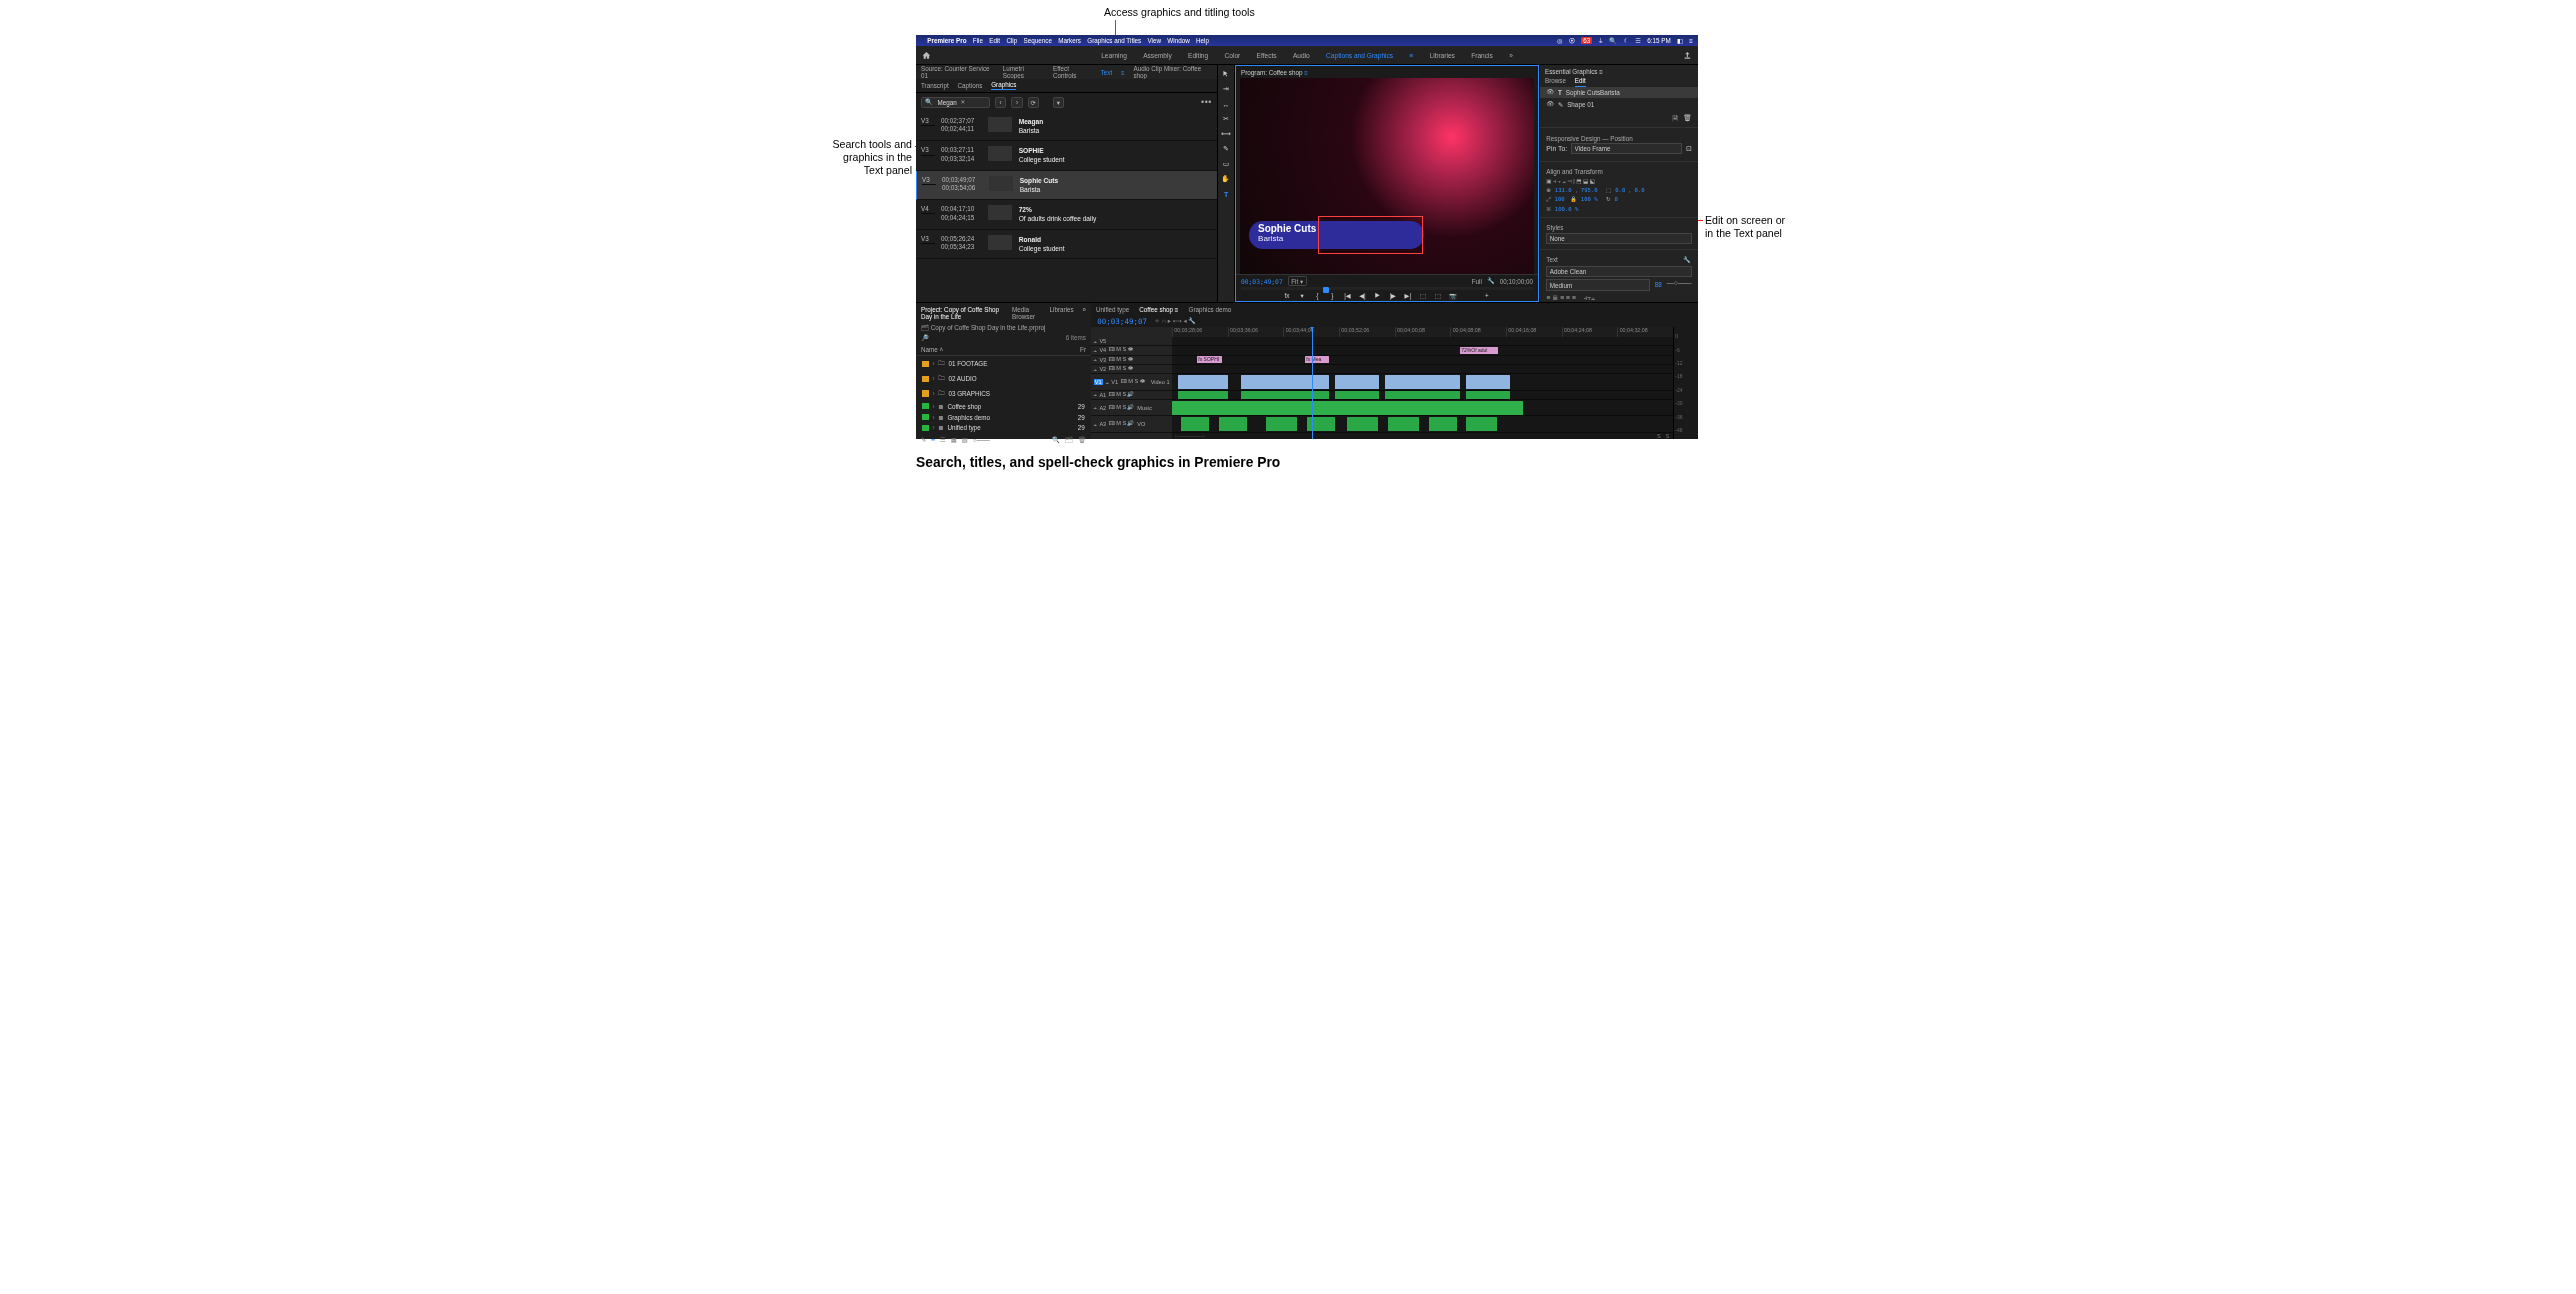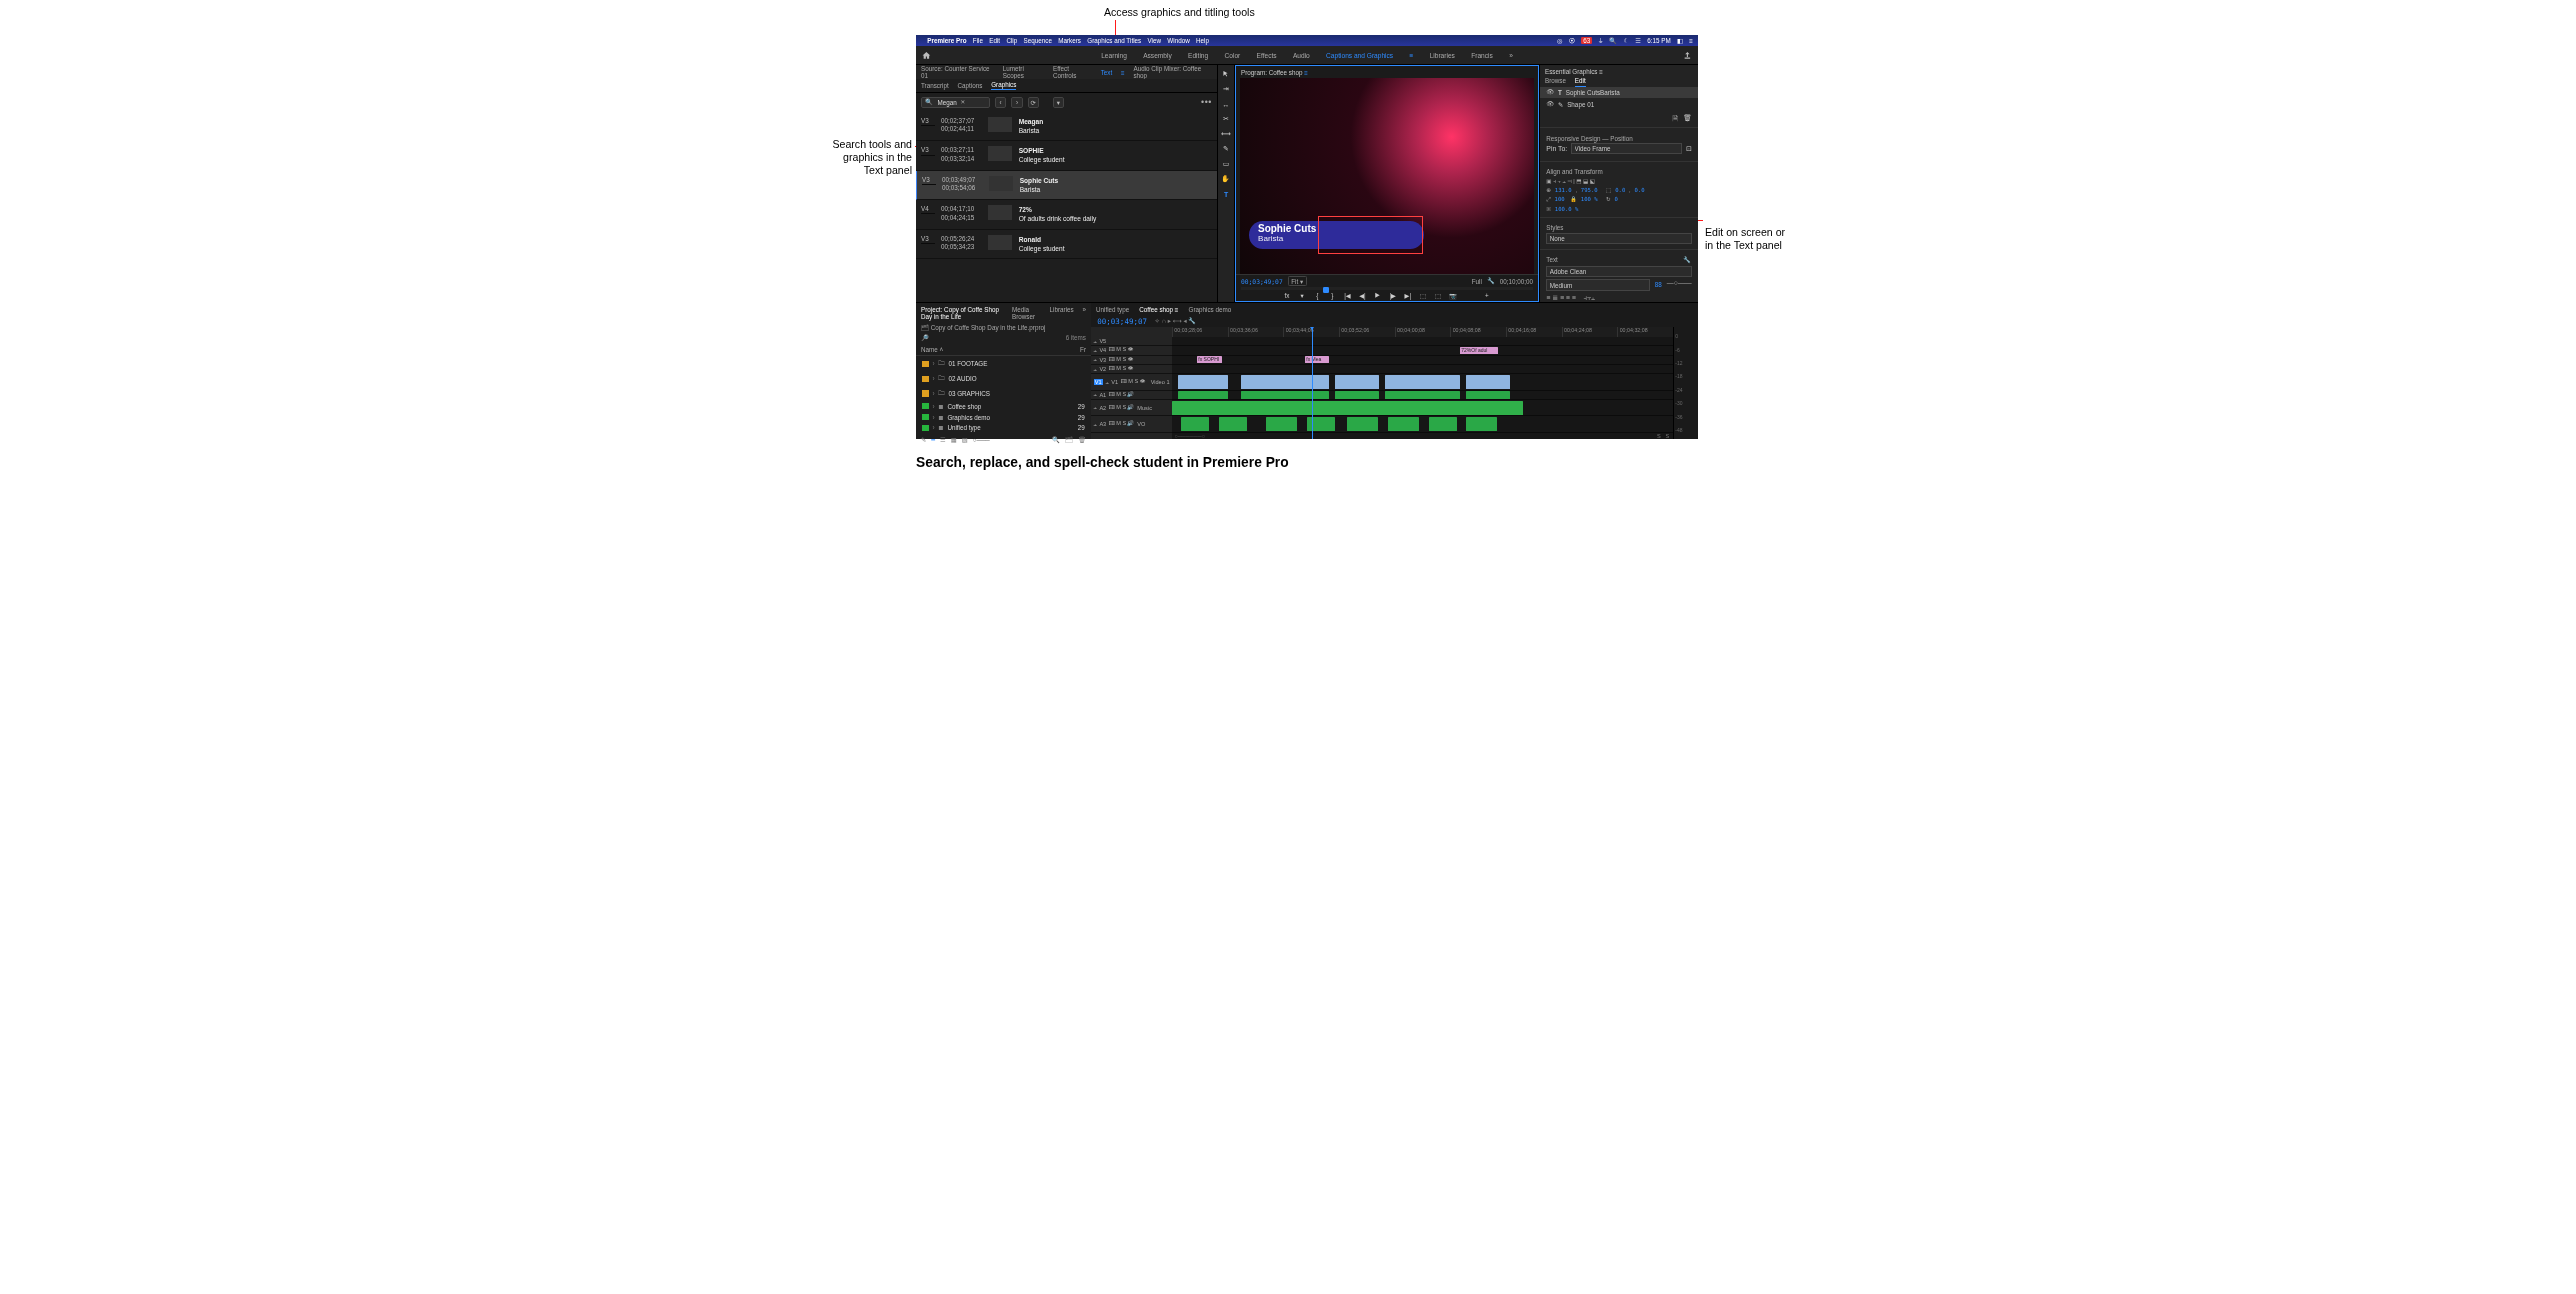--- a/index.html
+++ b/index.html
@@ -2,21 +2,21 @@
 <html style="font-size:10px"><head>
 <meta charset="utf-8">
 <style>
 * { box-sizing: border-box; margin: 0; padding: 0; }
 html, body { width:100%; height:100%; font-family:"Myriad Pro","Segoe UI",Arial,sans-serif; background:#fff; color:#000; }
 .stage { width:944px; height:476px; position:relative; margin:0 auto; background:#fff; }
 
 .annot { position:absolute; font-size:10.6px; color:#000; line-height:1.25; }
 .annot-top { left:288px; top:6.3px; }
 .annot-left { left:15px; top:138px; text-align:right; width:81px; }
-.annot-right { left:889px; top:226px; width:81px; }
+.annot-right { left:889px; top:214px; width:81px; }
 .caption { left:100px; top:454px; font-size:13.8px; font-weight:700; }
 
 .callout-line { position:absolute; background:#ff1a1a; }
 
 .window { position:absolute; left:100px; top:35px; width:782px; height:404px; background:#161616; font-size:6.9px; color:#ccc; }
 
 .menubar { height:11.3px; background:linear-gradient(#1a2a6e,#28359c); display:flex; align-items:center; gap:6.3px; padding:0 5px; color:#fff; font-size:6.3px; }
 .menubar .apple { font-size:7.5px; }
 .menubar .menu-item { cursor:default; }
 .menubar .spacer { flex:1; }
@@ -149,21 +149,21 @@
 <div class="callout-line" style="left:299px; top:20px; width:1.3px; height:19px;"></div>
 
 <div class="annot annot-left">Search tools and graphics in the Text panel</div>
 <div class="callout-line" style="left:99px; top:146px; width:17.5px; height:0.6px;"></div>
 <div style="position:absolute;left:116px;top:144px;width:3.8px;height:3.8px;border-radius:50%;background:#ff1a1a;"></div>
 
 <div class="annot annot-right">Edit on screen or in the Text panel</div>
 <div class="callout-line" style="left:538px; top:220px; width:349px; height:0.6px;"></div>
 <div style="position:absolute;left:535px;top:219px;width:3.8px;height:3.8px;border-radius:50%;background:#ff1a1a;"></div>
 
-<div class="annot caption">Search, replace, and spell-check student in Premiere Pro</div>
+<div class="annot caption">Search, titles, and spell-check graphics in Premiere Pro</div>
 
 <div class="window">
 
   <div class="menubar">
     <span class="apple"></span>
     <span class="menu-item" style="font-weight:700">Premiere Pro</span>
     <span class="menu-item">File</span>
     <span class="menu-item">Edit</span>
     <span class="menu-item">Clip</span>
     <span class="menu-item">Sequence</span>

